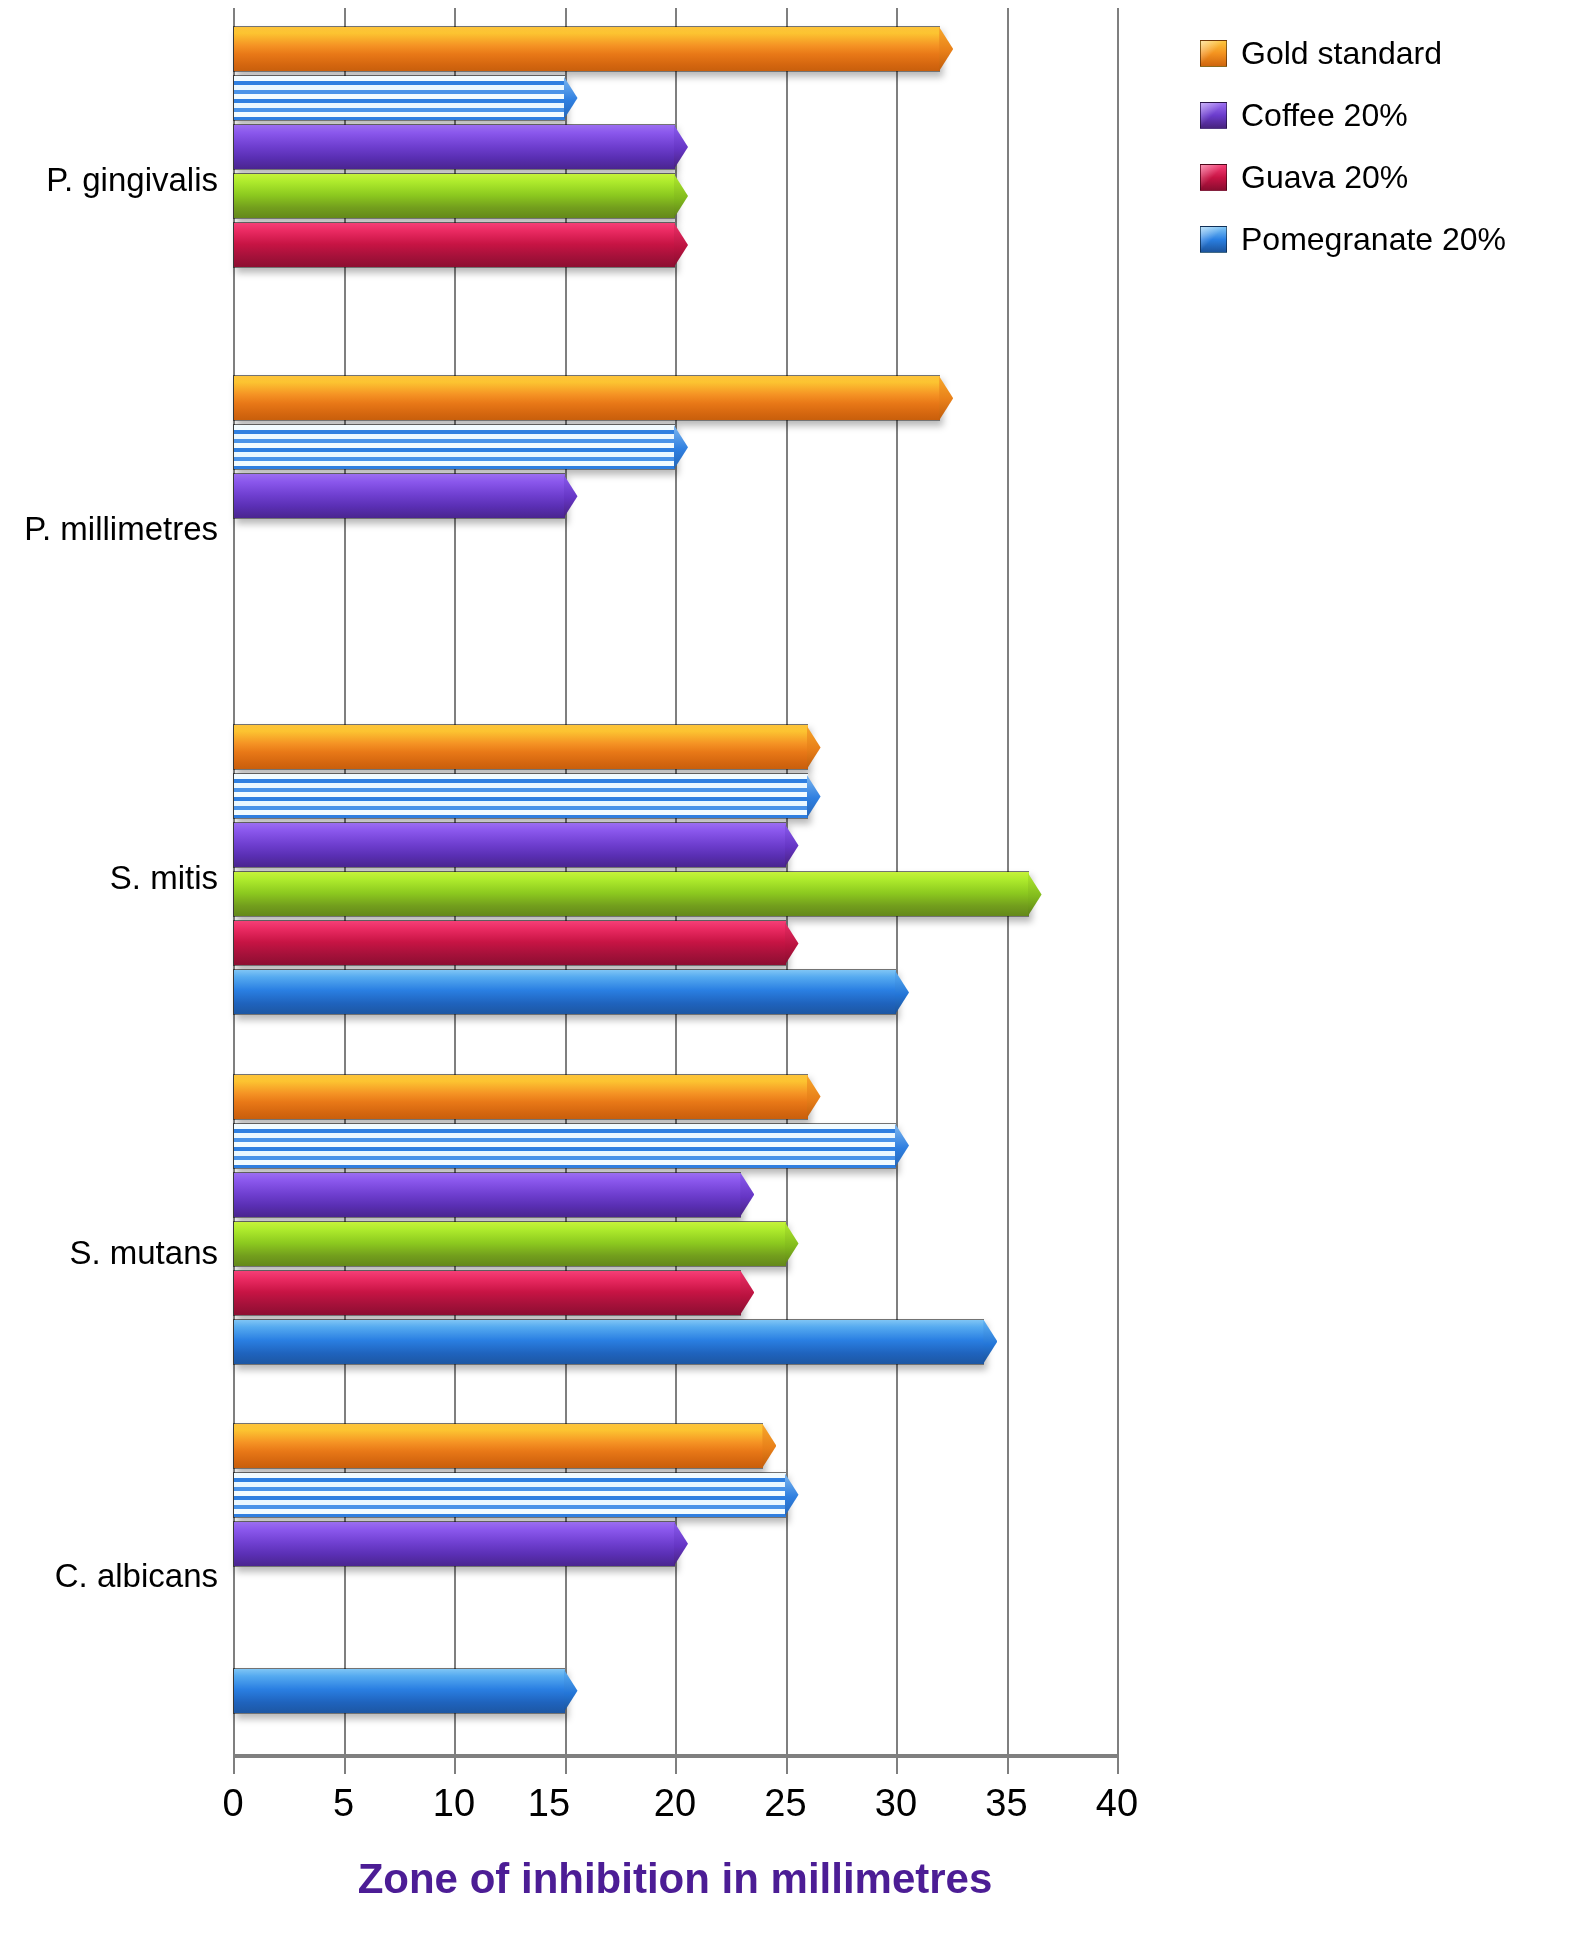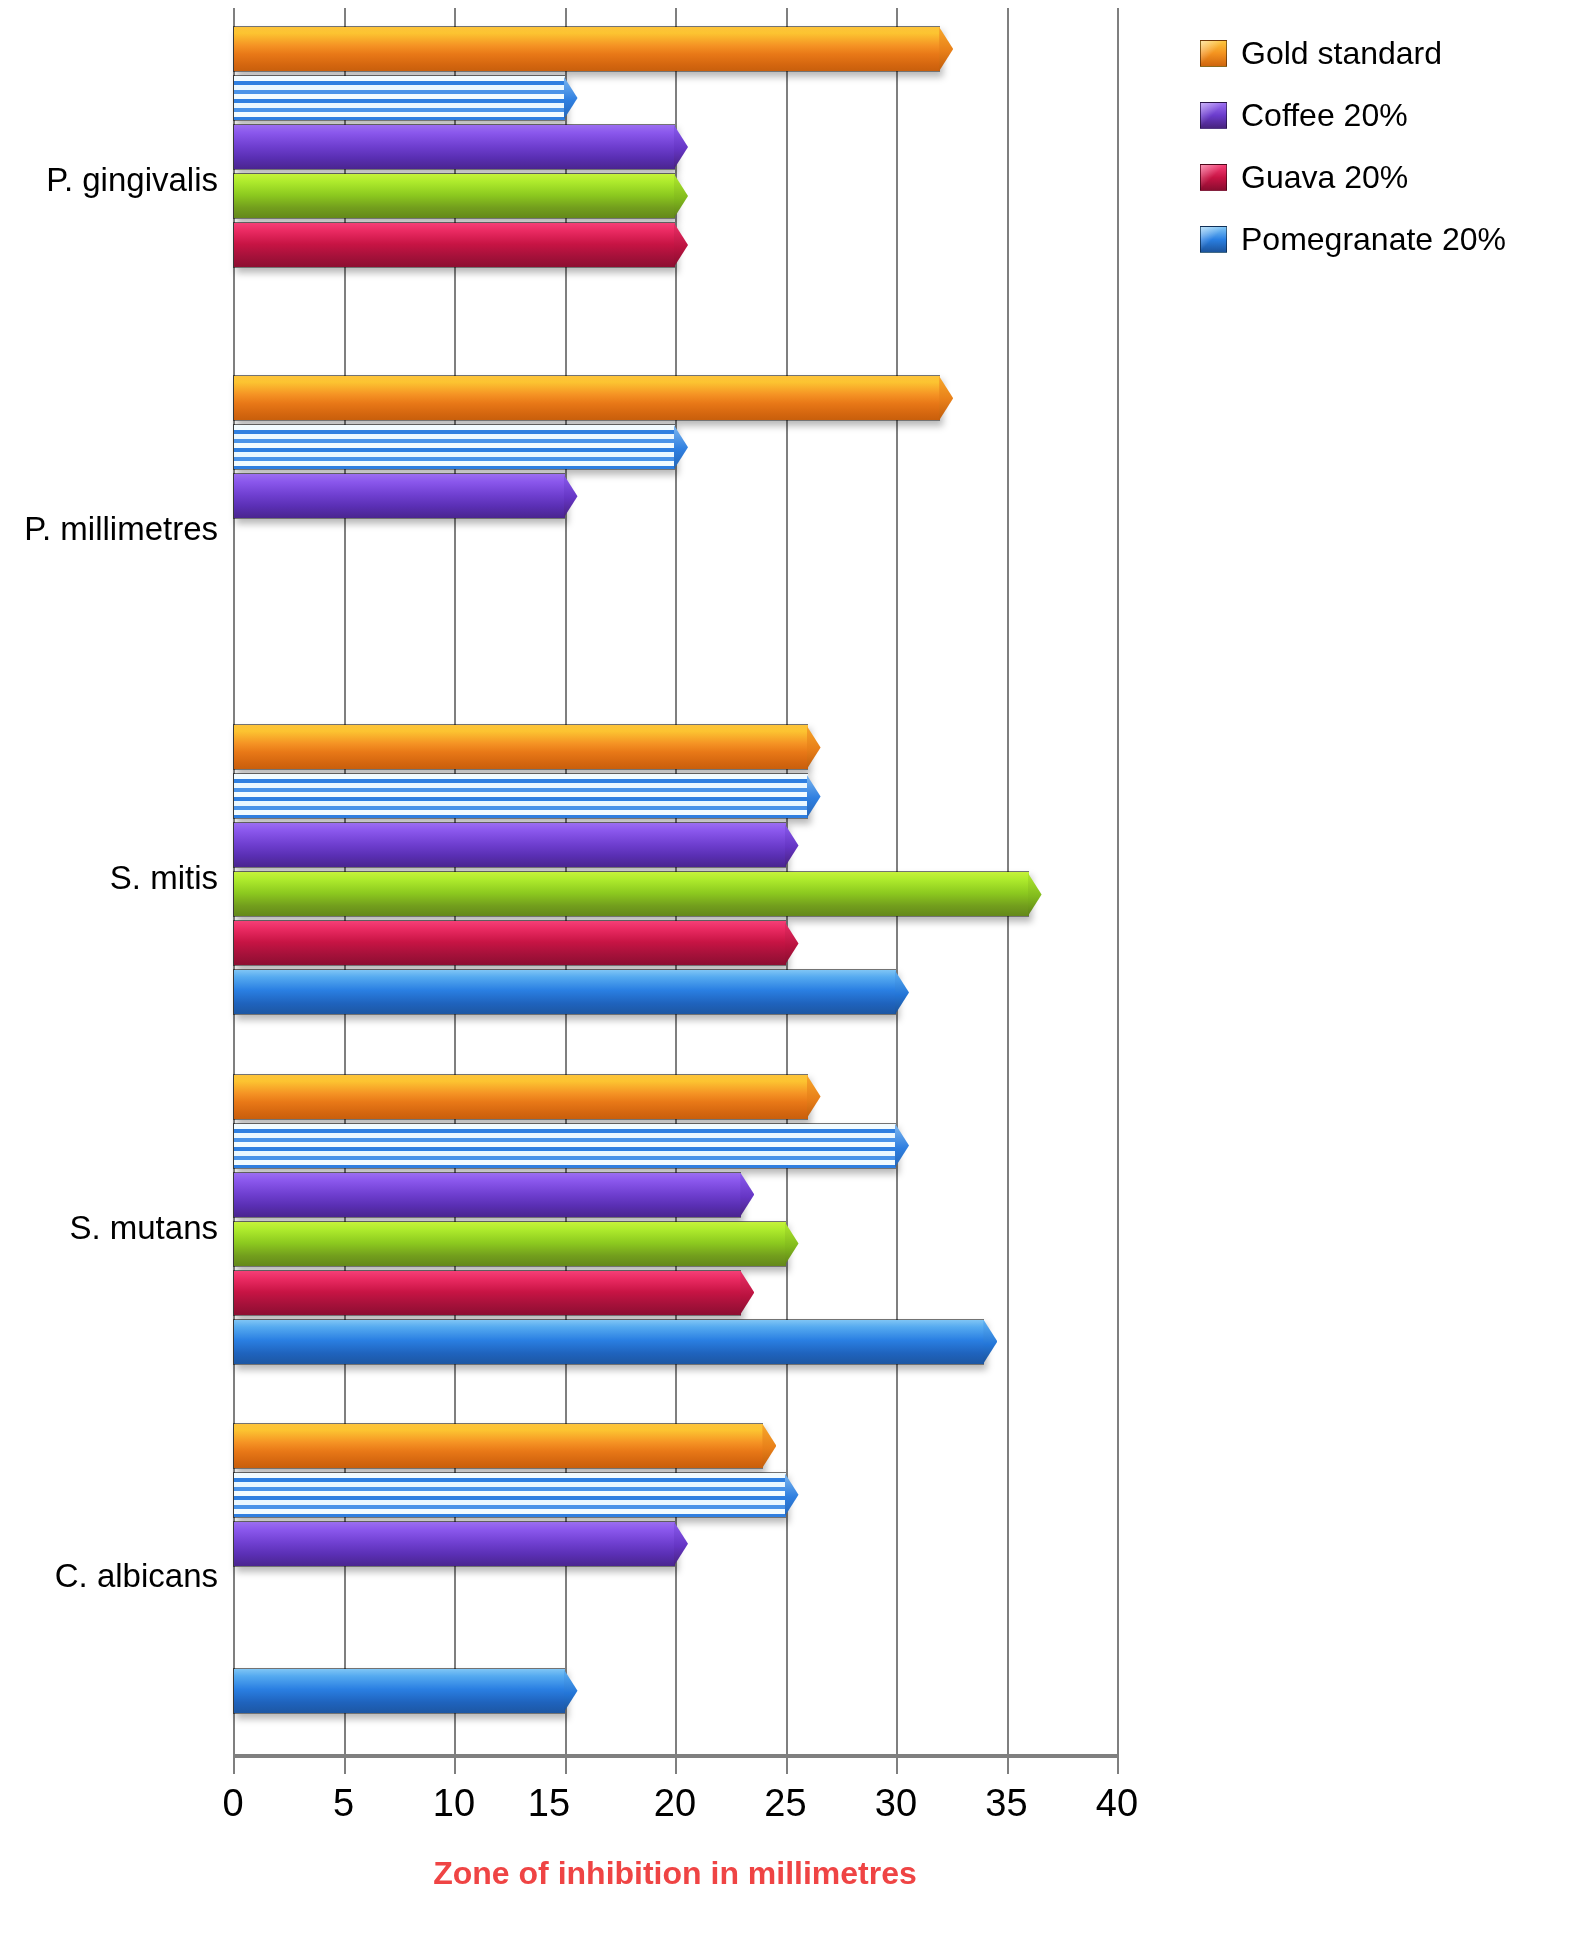--- a/index.html
+++ b/index.html
@@ -120,23 +120,23 @@
     text-align: center;
     transform: translateX(-50%);
     white-space: nowrap;
   }
   #x-axis-title {
     position: absolute;
     left: 233px;
     width: 884px;
     top: 1855px;
     text-align: center;
-    font-size: 32px;
+    font-size: 42px;
     font-weight: bold;
-    color: #ef4444;
+    color: #4c1d95;
     white-space: nowrap;
   }
 
   
   #legend {
     position: absolute;
     left: 1200px;
     top: 22px;
     width: 390px;
   }
@@ -355,21 +355,21 @@
             <div class="bar-cap"></div>
           </div>
         </div>
       </div>
     </div>
 
   <div id="cat-labels">
       <div class="cat-label-box" style="top: 160.6px;">P. gingivalis</div>
       <div class="cat-label-box" style="top: 509.8px;">P. millimetres</div>
       <div class="cat-label-box" style="top: 859px;">S. mitis</div>
-      <div class="cat-label-box" style="top: 1209px;">S. mutans</div>
+      <div class="cat-label-box" style="top: 1234px;">S. mutans</div>
       <div class="cat-label-box" style="top: 1557.4px;">C. albicans</div>
     </div>
 
   <div class="axis-line-x"></div>
   <div id="xticks">
       <div class="tickmark" style="left: 233px;"></div>
       <div class="xtick-label" style="left: 233px;">0</div>
       <div class="tickmark" style="left: 343.5px;"></div>
       <div class="xtick-label" style="left: 343.5px;">5</div>
       <div class="tickmark" style="left: 454px;"></div>

